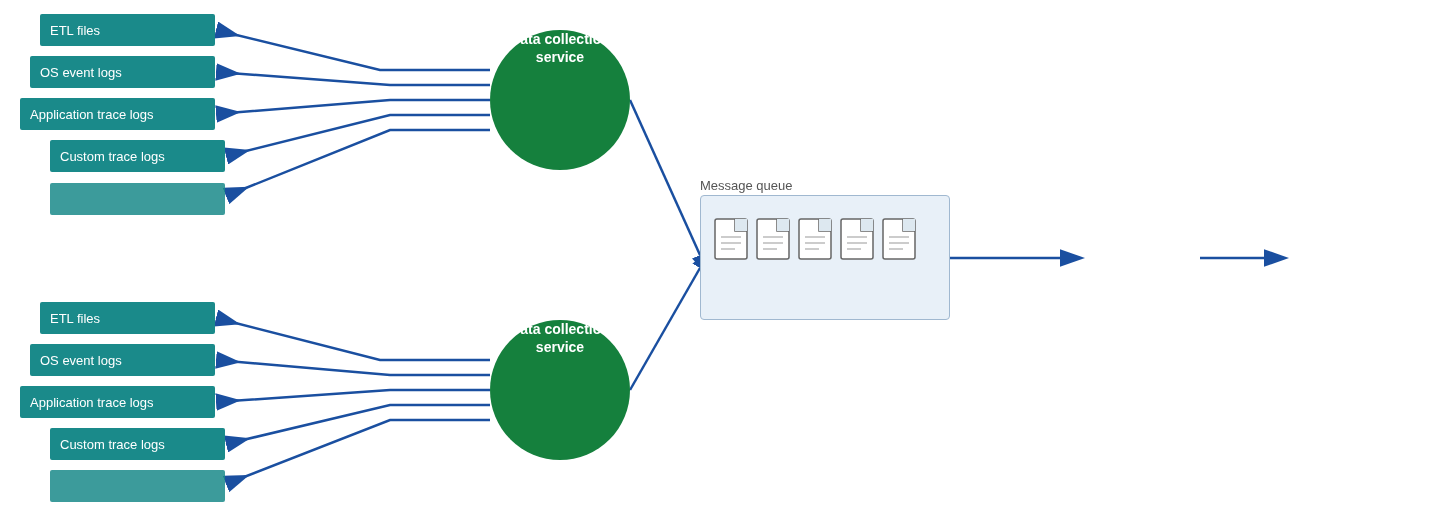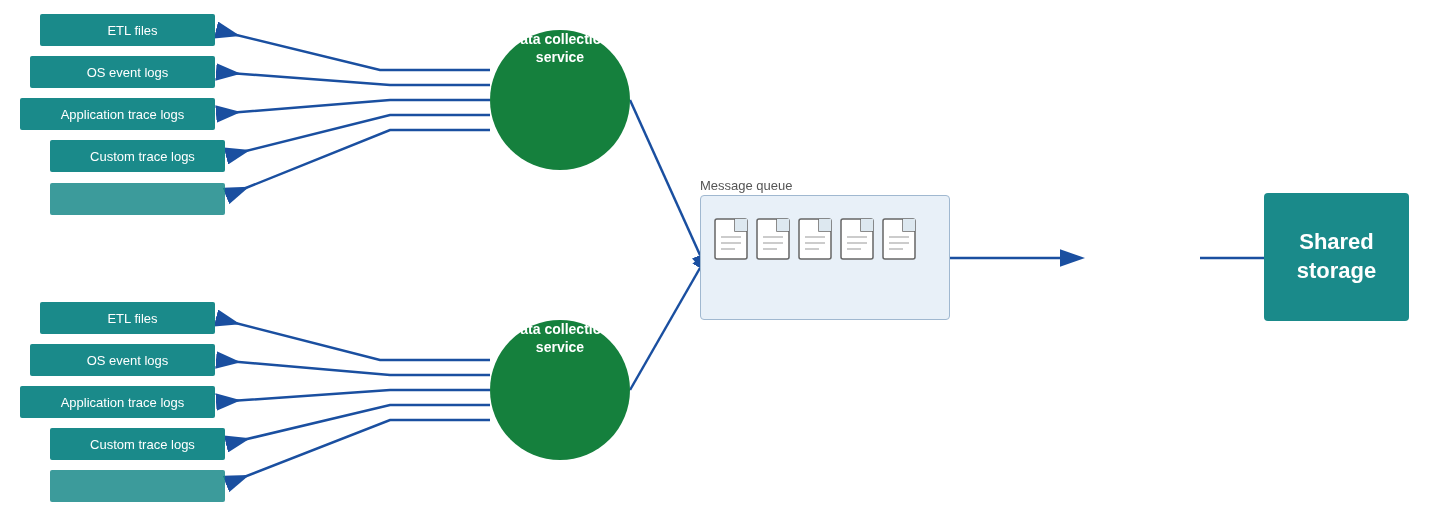--- a/index.html
+++ b/index.html
@@ -22,21 +22,20 @@
     .doc-box {
       position: absolute;
       background: #1a8a8a;
       color: white;
       font-size: 13px;
       font-weight: 500;
       display: flex;
       align-items: center;
       padding-left: 10px;
       border-radius: 2px;
-      justify-content: center;
     }
 
     
     .top-etl      { left: 40px;  top: 14px;  width: 175px; height: 32px; }
     .top-os       { left: 30px;  top: 56px;  width: 185px; height: 32px; }
     .top-app      { left: 20px;  top: 98px;  width: 195px; height: 32px; }
     .top-custom   { left: 50px;  top: 140px; width: 175px; height: 32px; }
     .top-blank    { left: 50px;  top: 183px; width: 175px; height: 32px; background: #1a8a8a; opacity: 0.85; }
 
     
@@ -241,17 +240,14 @@
         <polyline points="22,8 22,20 34,20" fill="none" stroke="#666" stroke-width="1.5"></polyline>
         <polygon points="22,8 34,8 34,20 22,20" fill="#dde8f0"></polygon>
         <line x1="8" y1="26" x2="28" y2="26" stroke="#999" stroke-width="1"></line>
         <line x1="8" y1="32" x2="28" y2="32" stroke="#999" stroke-width="1"></line>
         <line x1="8" y1="38" x2="22" y2="38" stroke="#999" stroke-width="1"></line>
       </g>
     </svg>
   </div>
 
 
-  <div class="shared-box">
-    <span>Shared storage</span>
-  </div>
 
 </div>
 
 </body></html>

